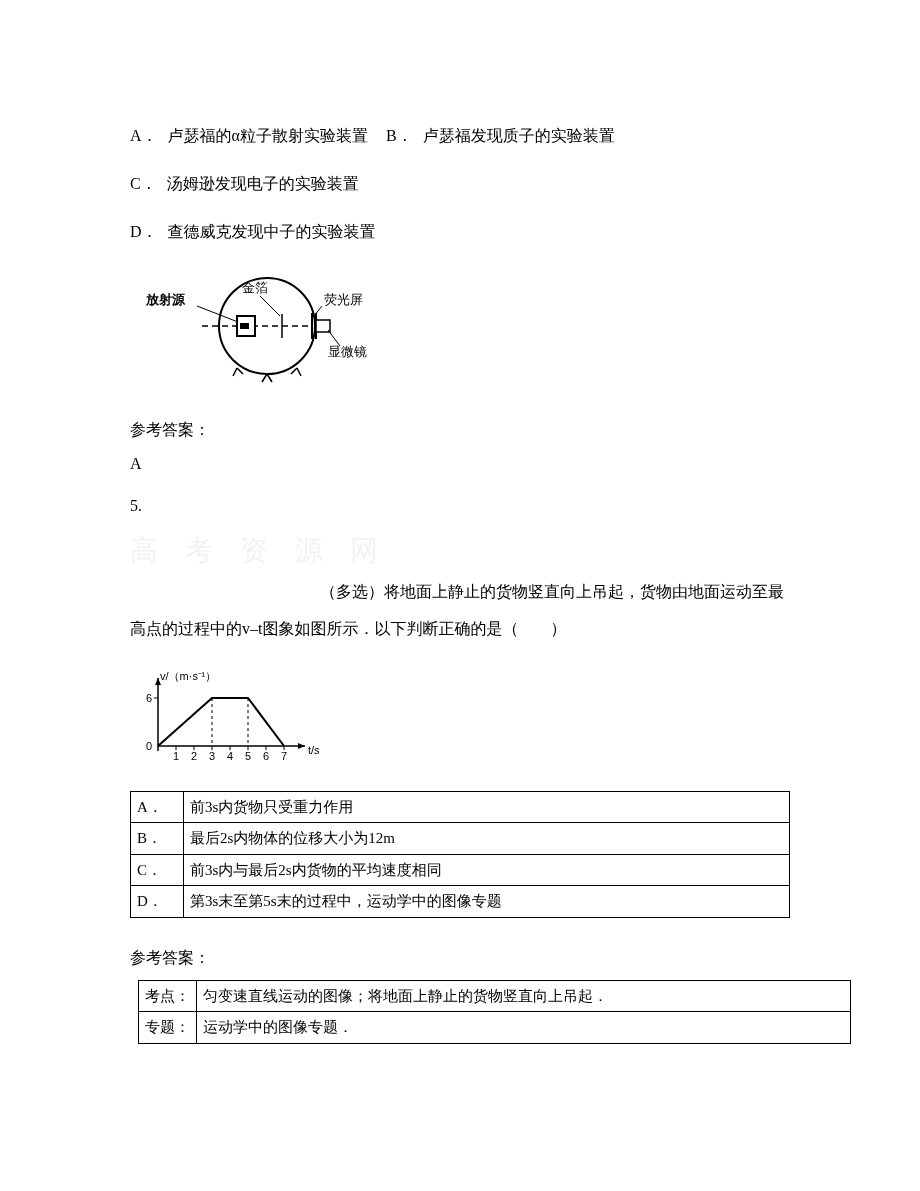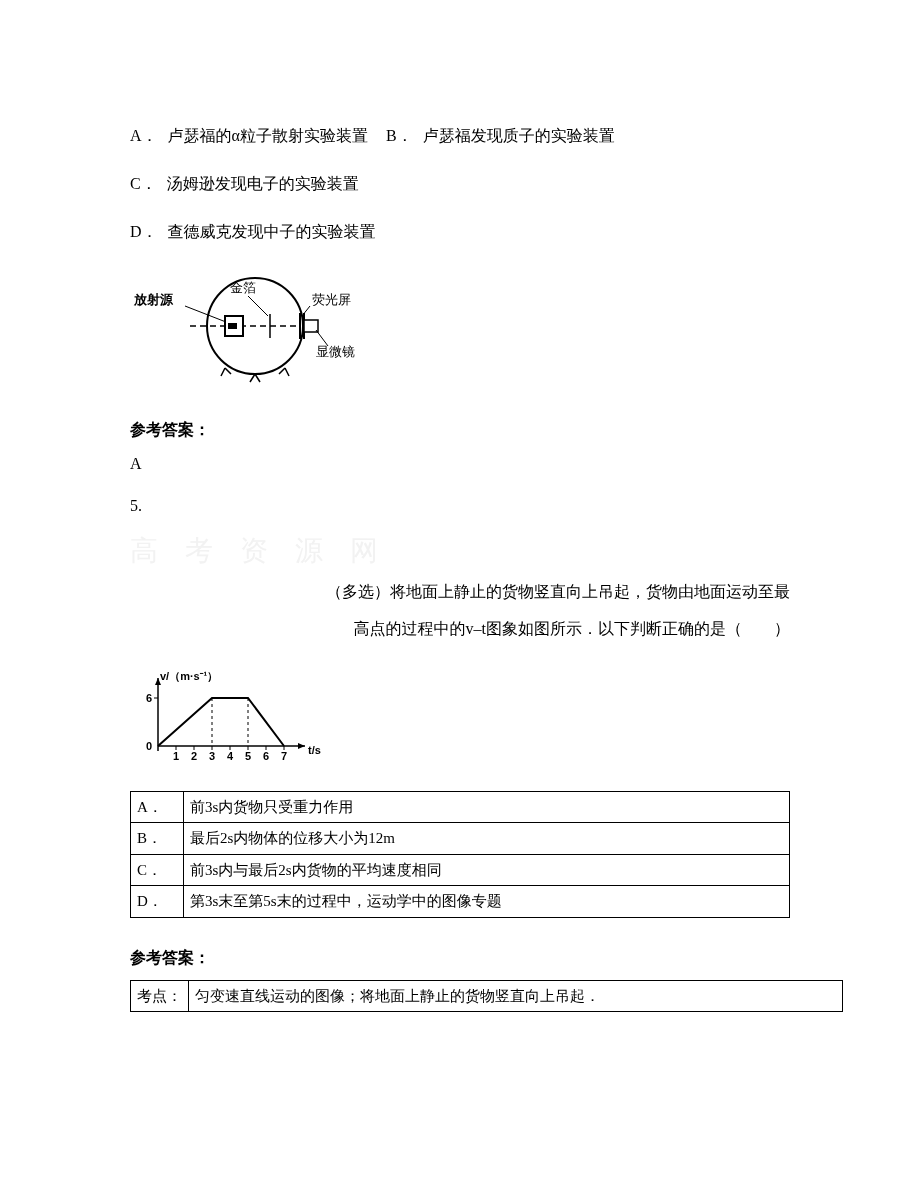--- a/index.html
+++ b/index.html
@@ -13,70 +13,69 @@
       width: 920px;
       box-sizing: border-box;
     }
     .option-line {
       margin: 24px 0;
     }
     .option-line span {
       margin-right: 10px;
     }
     .diagram {
-      margin: 15px 0 20px 0;
+      margin: 15px 0 20px 12px;
     }
     .section-label {
-      font-weight: bold;
+      font-weight: normal;
       margin: 28px 0 10px 0;
     }
     .answer {
       margin: 10px 0 18px 0;
     }
     .qnum {
       margin: 0 0 10px 0;
     }
     .watermark {
       color: #f2f2f2;
       font-size: 28px;
       letter-spacing: 10px;
       margin: 12px 0 8px 0;
       font-family: "KaiTi", serif;
       height: 36px;
       overflow: hidden;
     }
     .question-text {
       line-height: 2.3;
       margin-bottom: 18px;
-      text-align: right;
     }
     .question-text .multi {
       margin-left: 190px;
     }
     .chart {
       margin: 12px 0 18px 0;
-      font-weight: bold;
     }
     table.options, table.analysis {
       border-collapse: collapse;
       width: 100%;
       font-size: 15px;
       margin-top: 4px;
     }
     table.options td, table.analysis td {
       border: 1.5px solid #000;
       padding: 4px 6px;
       vertical-align: top;
     }
     table.options td.lbl, table.analysis td.lbl {
       width: 40px;
       white-space: nowrap;
     }
     table.analysis {
       width: 108%;
+      margin-left: 8px;
     }
     svg text {
       font-family: "SimSun", sans-serif;
     }
   </style>
 </head>
 <body>
 
 <div class="option-line">
   <span>A．</span><span>卢瑟福的α粒子散射实验装置</span>
@@ -197,14 +196,18 @@
   </table>
 
 <div class="section-label">参考答案：</div>
 
 <table class="analysis">
   <tbody>
       <tr>
     <td class="lbl">考点：</td>
     <td>匀变速直线运动的图像；将地面上静止的货物竖直向上吊起．</td>
   </tr>
+  <tr>
+    <td class="lbl">专题：</td>
+    <td>运动学中的图像专题．</td>
+  </tr>
 </tbody>
   </table>
 
 </body></html>

